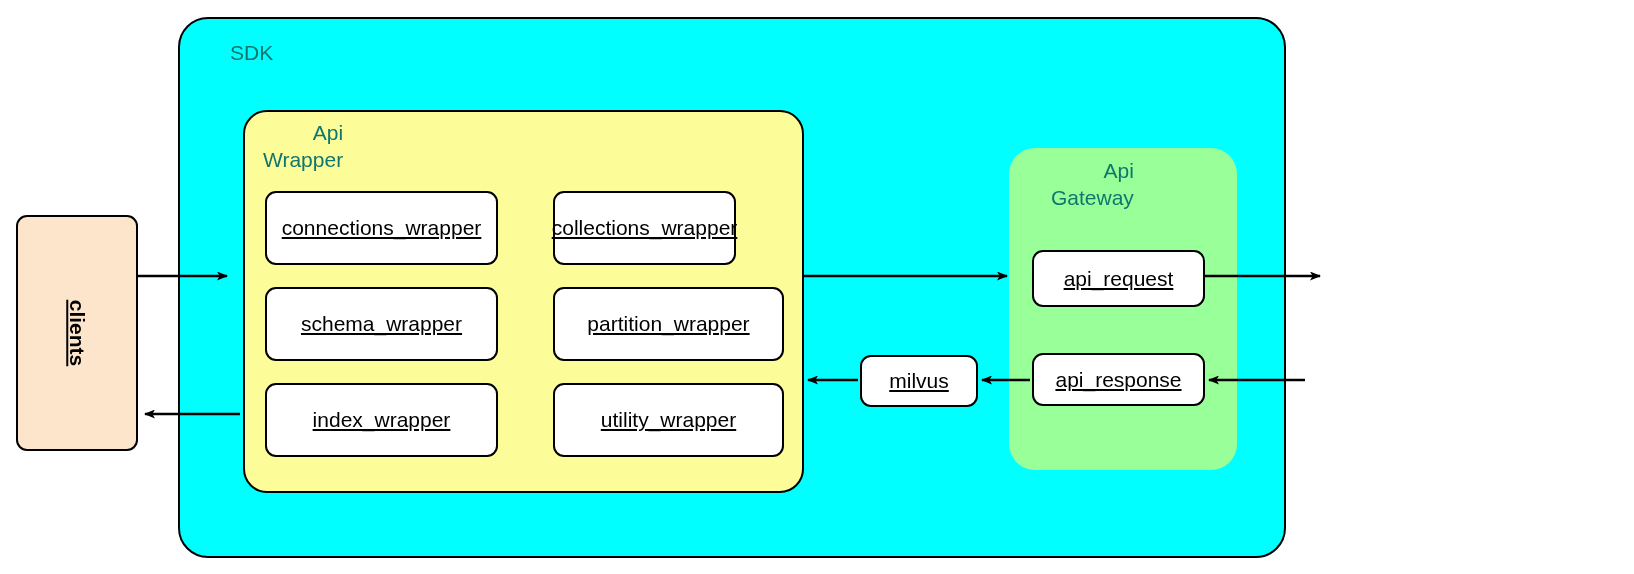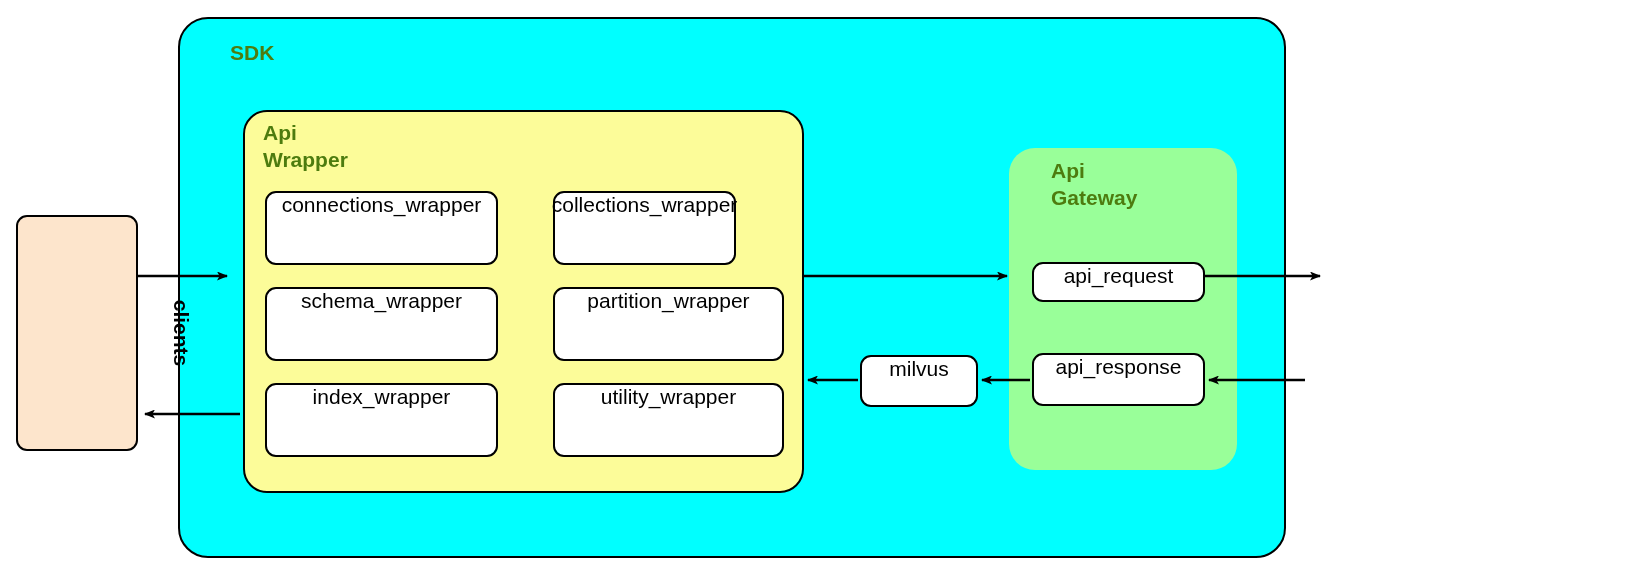--- a/index.html
+++ b/index.html
@@ -14,23 +14,25 @@
     position: relative;
     width: 1634px;
     height: 574px;
     background: #ffffff;
     overflow: hidden;
   }
   .node {
     position: absolute;
     box-sizing: border-box;
     display: flex;
+    align-items: center;
     justify-content: center;
     text-align: center;
     color: #000000;
+    text-decoration: underline;
   }
 
   
   .group {
     position: absolute;
     box-sizing: border-box;
   }
   .group-sdk {
     left: 178px;
     top: 17px;
@@ -55,25 +57,25 @@
     width: 228px;
     height: 322px;
     background: #99ff99;
     border: none;
     border-radius: 26px;
   }
 
   
   .group-title {
     position: absolute;
-    font-weight: bold;
+    font-weight: normal;
     font-size: 21px;
     line-height: 27px;
-    color: #4d7c0f;
-    text-align: left;
+    color: #0f766e;
+    text-align: right;
     white-space: pre-line;
   }
   .title-sdk  { left: 50px;  top: 20px; }
   .title-wrapper { left: 18px; top: 7px; }
   .title-gateway { left: 42px; top: 9px; }
 
   
   .leaf {
     background: #ffffff;
     border: 2px solid #000000;
@@ -87,21 +89,21 @@
   .leaf-coll  { left: 553px; top: 191px; width: 183px; height: 74px; }
   .leaf-sch   { left: 265px; top: 287px; width: 233px; height: 74px; }
   .leaf-part  { left: 553px; top: 287px; width: 231px; height: 74px; }
   .leaf-idx   { left: 265px; top: 383px; width: 233px; height: 74px; }
   .leaf-util  { left: 553px; top: 383px; width: 231px; height: 74px; }
 
   
   .leaf-checker { left: 860px; top: 355px; width: 118px; height: 52px; }
 
   
-  .leaf-req  { left: 1032px; top: 262px; width: 173px; height: 40px; }
+  .leaf-req  { left: 1032px; top: 250px; width: 173px; height: 57px; }
   .leaf-resp { left: 1032px; top: 353px; width: 173px; height: 53px; }
 
   
   .node-clients {
     left: 16px;
     top: 215px;
     width: 122px;
     height: 236px;
     background: #fde5cc;
     border: 2px solid #000000;

